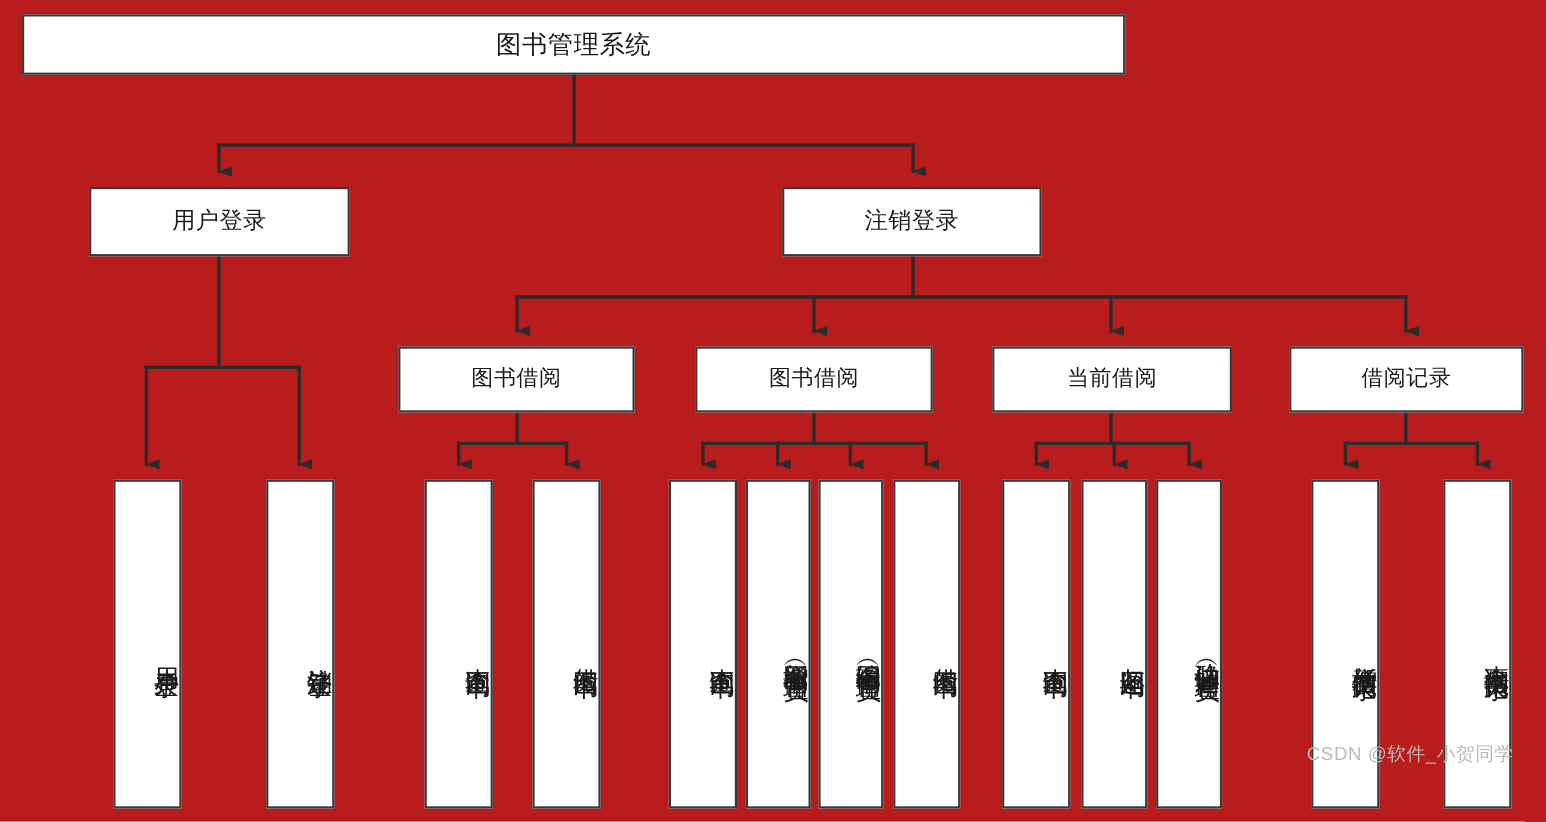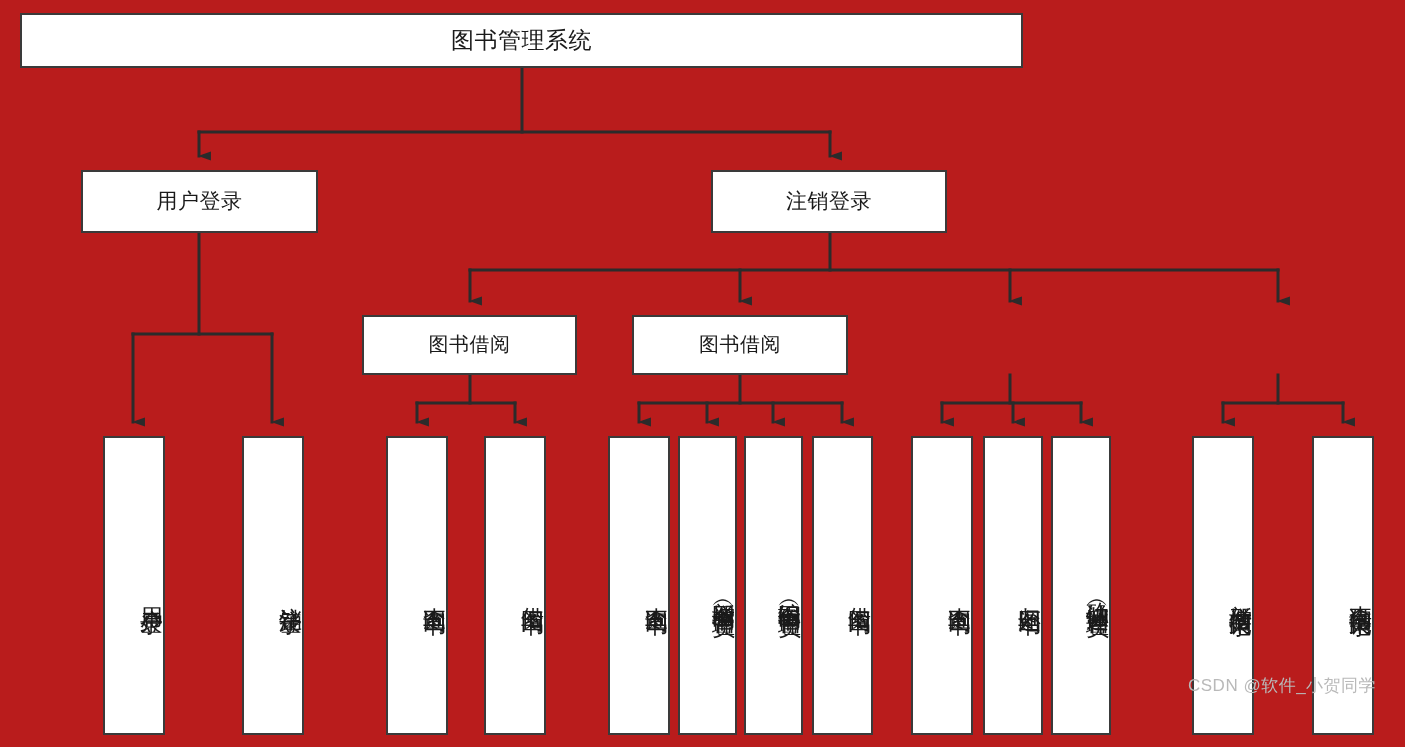--- a/index.html
+++ b/index.html
@@ -135,20 +135,26 @@
   <div class="node node-l2" style="left:711px; top:170px; width:236px; height:63px;">
     <span class="label">注销登录</span>
   </div>
 
   <div class="node node-l3" style="left:362px; top:315px; width:215px; height:60px;">
     <span class="label">图书借阅</span>
   </div>
   <div class="node node-l3" style="left:632px; top:315px; width:216px; height:60px;">
     <span class="label">图书借阅</span>
   </div>
+  <div class="node node-l3" style="left:902px; top:315px; width:218px; height:60px;">
+    <span class="label">当前借阅</span>
+  </div>
+  <div class="node node-l3" style="left:1172px; top:315px; width:213px; height:60px;">
+    <span class="label">借阅记录</span>
+  </div>
 
   <div class="node node-leaf" style="left:103px; top:436px; width:62px; height:299px;">
     <span class="label">用户登录</span>
   </div>
   <div class="node node-leaf" style="left:242px; top:436px; width:62px; height:299px;">
     <span class="label">注销登录</span>
   </div>
   <div class="node node-leaf" style="left:386px; top:436px; width:62px; height:299px;">
     <span class="label">查询图书</span>
   </div>

